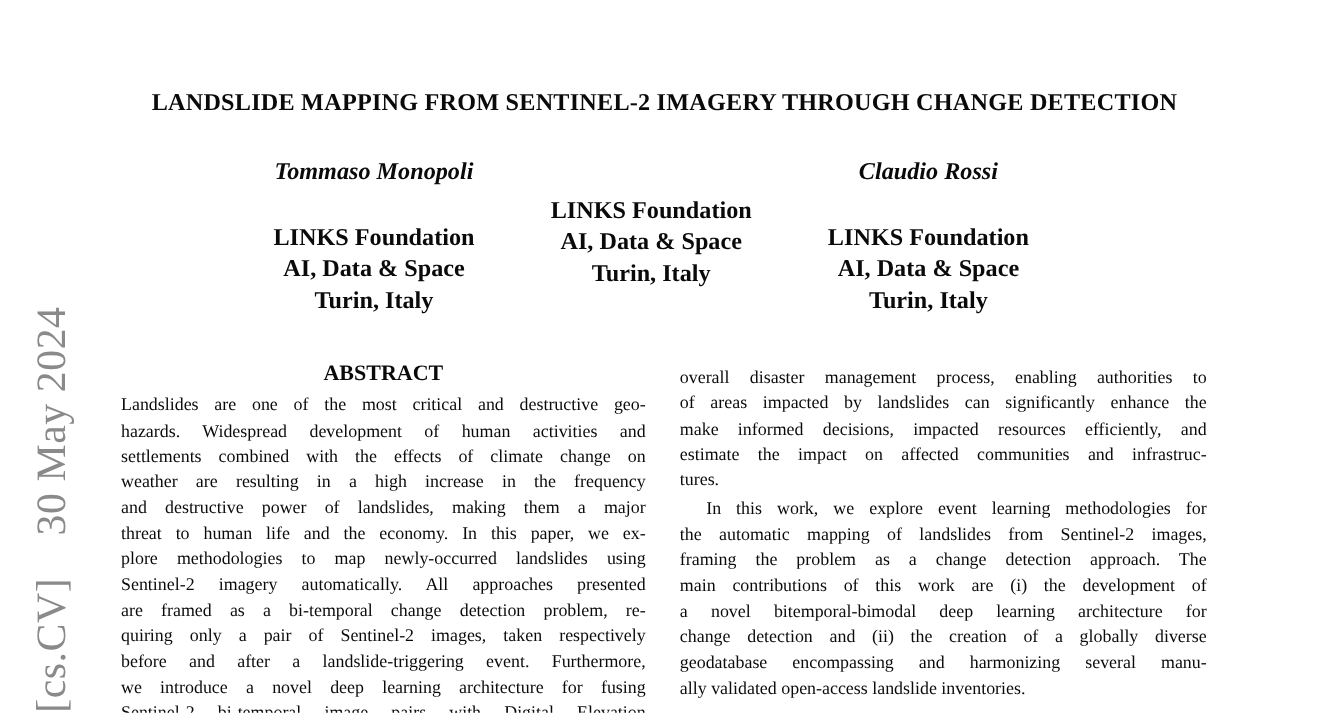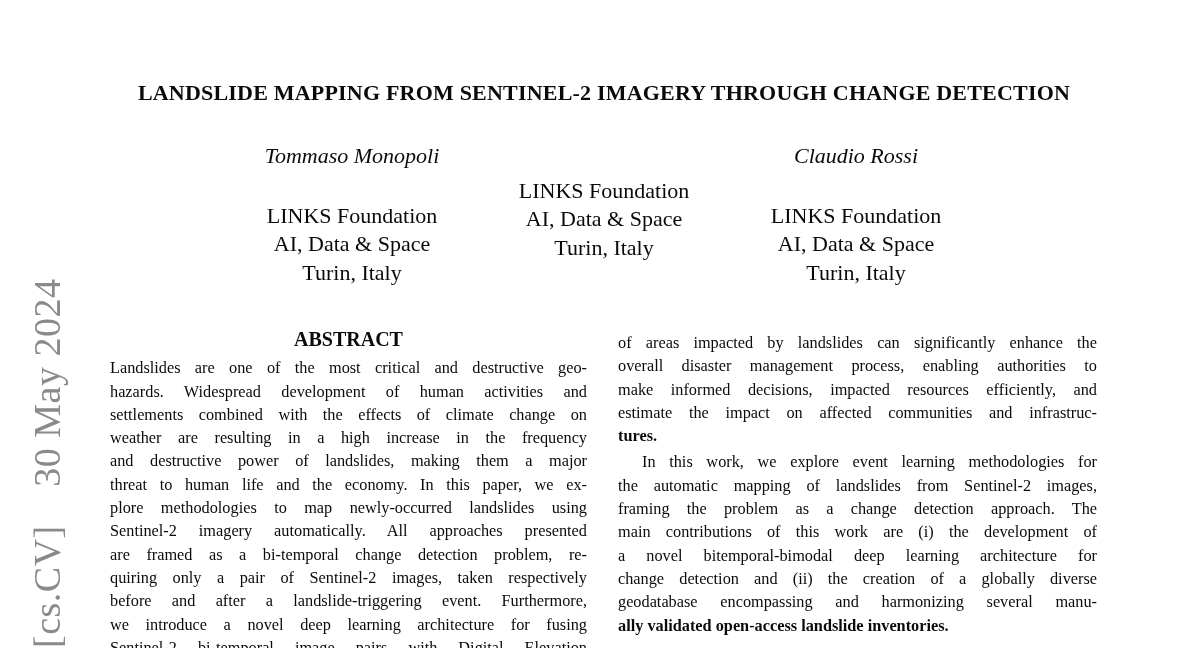--- a/index.html
+++ b/index.html
@@ -29,23 +29,24 @@
     margin: 0;
     font-size: 22px;
     line-height: 26px;
     font-weight: bold;
     text-align: center;
     white-space: nowrap;
     letter-spacing: 0.2px;
   }
   .authors-row {
     position: absolute;
-    left: 226px; top: 143px;
+    left: 214px; top: 143px;
     width: 756px;
     display: flex;
+    font-weight: bold;
   }
   .author-block { width: 252px; text-align: center; }
   .author-name {
     font-style: italic;
     font-size: 22px;
     line-height: 25px;
   }
   .author-affil {
     margin-top: 34px;
     font-size: 22px;
@@ -60,21 +61,21 @@
     font-weight: bold;
     text-align: center;
     margin-bottom: 5px;
   }
   .jline {
     font-size: 16.3px;
     line-height: 23.3px;
     text-align: justify;
     text-align-last: justify;
   }
-  .jline.last { text-align-last: left; font-weight: bold; }
+  .jline.last { text-align-last: left; }
   .jline.indent { text-indent: 24px; }
   .para + .para { margin-top: 3px; }
 </style>
 </head>
 <body>
 
 <div class="stamp">[cs.CV] 30 May 2024</div>
 
 <h1 class="title">LANDSLIDE MAPPING FROM SENTINEL-2 IMAGERY THROUGH CHANGE DETECTION</h1>
 
@@ -118,22 +119,22 @@
       <div class="jline">are framed as a bi-temporal change detection problem, re-</div>
       <div class="jline">quiring only a pair of Sentinel-2 images, taken respectively</div>
       <div class="jline">before and after a landslide-triggering event. Furthermore,</div>
       <div class="jline">we introduce a novel deep learning architecture for fusing</div>
       <div class="jline">Sentinel-2 bi-temporal image pairs with Digital Elevation</div>
     </div>
 </div>
 
 <div class="col col-right" id="right-col">
     <div class="para">
+      <div class="jline">overall disaster management process, enabling authorities to</div>
       <div class="jline">of areas impacted by landslides can significantly enhance the</div>
-      <div class="jline">overall disaster management process, enabling authorities to</div>
       <div class="jline">make informed decisions, impacted resources efficiently, and</div>
       <div class="jline">estimate the impact on affected communities and infrastruc-</div>
       <div class="jline last">tures.</div>
     </div>
     <div class="para">
       <div class="jline indent">In this work, we explore event learning methodologies for</div>
       <div class="jline">the automatic mapping of landslides from Sentinel-2 images,</div>
       <div class="jline">framing the problem as a change detection approach. The</div>
       <div class="jline">main contributions of this work are (i) the development of</div>
       <div class="jline">a novel bitemporal-bimodal deep learning architecture for</div>

